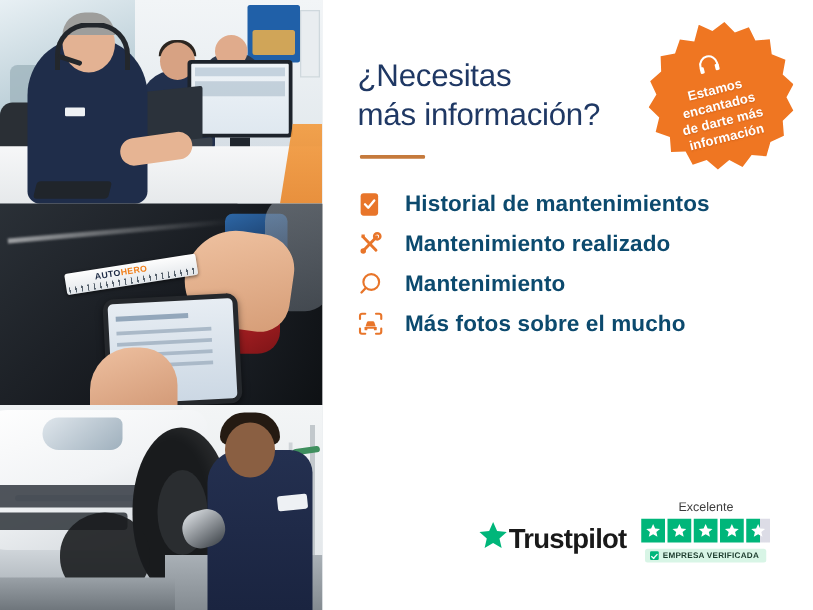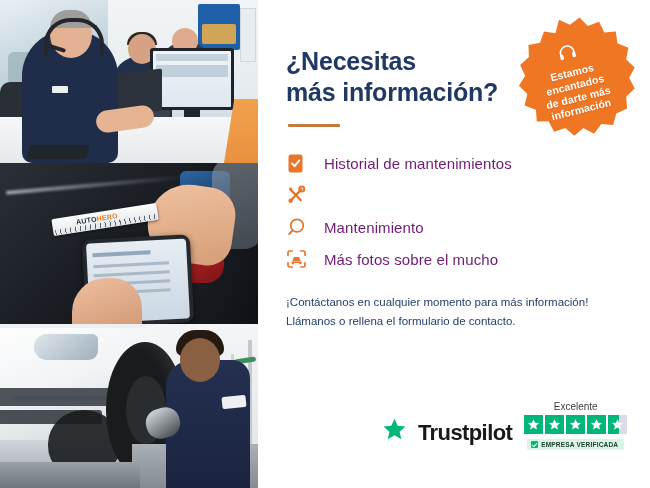--- a/index.html
+++ b/index.html
@@ -185,39 +185,39 @@
 
   
   .content{
     position:relative;
     flex:1 1 auto;
     padding:46px 28px 0 28px;
     box-sizing:border-box;
   }
   .title{
     font-size:25px;line-height:1.22;
-    font-weight:700;color:#1f3864;
+    font-weight:400;color:#1f3864;
     letter-spacing:-.2px;
     margin:0;
   }
   .title .l2{display:block;}
   .rule{width:52px;height:3px;background:#c57a3c;margin:17px 0 20px 2px;border-radius:1px;}
 
   .features{list-style:none;margin:0;padding:0;}
   .feature{
     display:flex;align-items:center;
     height:32px;margin-bottom:0px;
   }
   .ficon{
     width:30px;flex:0 0 30px;
     display:flex;align-items:center;justify-content:flex-start;
     color:#e8752a;
   }
   .flabel{
-    font-size:15px;color:#701a75;font-weight:400;
+    font-size:18px;color:#0c4a6e;font-weight:700;
     margin-left:8px;letter-spacing:.1px;
   }
 
   .contact{
     margin-top:18px;
     font-size:11.5px;line-height:1.62;
     color:#27406b;
   }
   .contact span{display:block;}
 
@@ -254,21 +254,21 @@
     text-shadow:0 1px 1px rgba(150,60,10,.25);
     width:104px;
   }
   .badge .btxt b{display:block;font-weight:700;}
 
   
   .tp{
     position:absolute;left:124px;bottom:38px;
     display:flex;align-items:flex-end;gap:12px;
   }
-  .tp-logo{display:flex;align-items:flex-end;gap:11px;margin-bottom:4px;}
+  .tp-logo{display:flex;align-items:center;gap:0;margin-bottom:4px;}
   .tp-logo .word{
     font-size:22px;font-weight:700;color:#191919;letter-spacing:-.6px;
   }
   .tp-right{display:flex;flex-direction:column;align-items:center;}
   .tp-excel{font-size:10px;color:#3d3d3d;margin-bottom:3px;}
   .tp-stars{display:flex;gap:2px;}
   .tp-star{
     width:19px;height:19px;background:#00b67a;
     display:flex;align-items:center;justify-content:center;
   }
@@ -393,20 +393,21 @@
           <svg width="20" height="20" viewBox="0 0 20 20">
             <g stroke="#e8752a" stroke-width="2.3" stroke-linecap="round">
               <path d="M4.4 4.4 L14.8 15.2"></path>
               <path d="M15.4 4.4 L5.0 15.2"></path>
             </g>
             <path d="M3.2 2.6 l2.6 0 0 2.6 -2.6 0 z" fill="#e8752a"></path>
             <circle cx="15.8" cy="4.0" r="2.5" fill="none" stroke="#e8752a" stroke-width="2"></circle>
             <circle cx="4.6" cy="15.8" r="2.2" fill="#e8752a"></circle>
           </svg>
         </span>
+        <span class="flabel">Mantenimiento realizado</span>
       </li>
 
       <li class="feature">
         <span class="ficon">
           <svg width="20" height="20" viewBox="0 0 20 20">
             <circle cx="11" cy="8.6" r="6.3" fill="none" stroke="#e8752a" stroke-width="1.7"></circle>
             <path d="M6.6 13.4 L3.2 17.0" fill="none" stroke="#e8752a" stroke-width="1.9" stroke-linecap="round"></path>
           </svg>
         </span>
         <span class="flabel">Mantenimiento</span>
@@ -424,24 +425,20 @@
             <path d="M5.6 12.6h9.8v1.9a.7.7 0 0 1-.7.7h-.9a.7.7 0 0 1-.7-.7v-.6H7.9v.6a.7.7 0 0 1-.7.7h-.9a.7.7 0 0 1-.7-.7z" fill="#e8752a"></path>
             <path d="M6.4 12.2 7.6 8.6a1.1 1.1 0 0 1 1-.7h3.8a1.1 1.1 0 0 1 1 .7l1.2 3.6z" fill="#e8752a"></path>
           </svg>
         </span>
         <span class="flabel">Más fotos sobre el mucho</span>
       </li>
 
 
     </ul>
 
-    <p class="contact">
-      <span>¡Contáctanos en cualquier momento para más información!</span>
-      <span>Llámanos o rellena el formulario de contacto.</span>
-    </p>
 
     <div class="badge">
       <div class="burst"></div>
       <div class="inner">
         <span class="headset">
           <svg width="20" height="17" viewBox="0 0 20 17">
             <path d="M3.2 11.2V9.0a6.8 6.8 0 0 1 13.6 0v2.2" fill="none" stroke="#ffffff" stroke-width="1.7" stroke-linecap="round"></path>
             <path d="M3.2 9.6h1.3a1 1 0 0 1 1 1v3.2a1 1 0 0 1-1 1H3.2a1 1 0 0 1-1-1v-3.2a1 1 0 0 1 1-1z" fill="#ffffff"></path>
             <path d="M15.5 9.6h1.3a1 1 0 0 1 1 1v3.2a1 1 0 0 1-1 1h-1.3a1 1 0 0 1-1-1v-3.2a1 1 0 0 1 1-1z" fill="#ffffff"></path>
           </svg>

